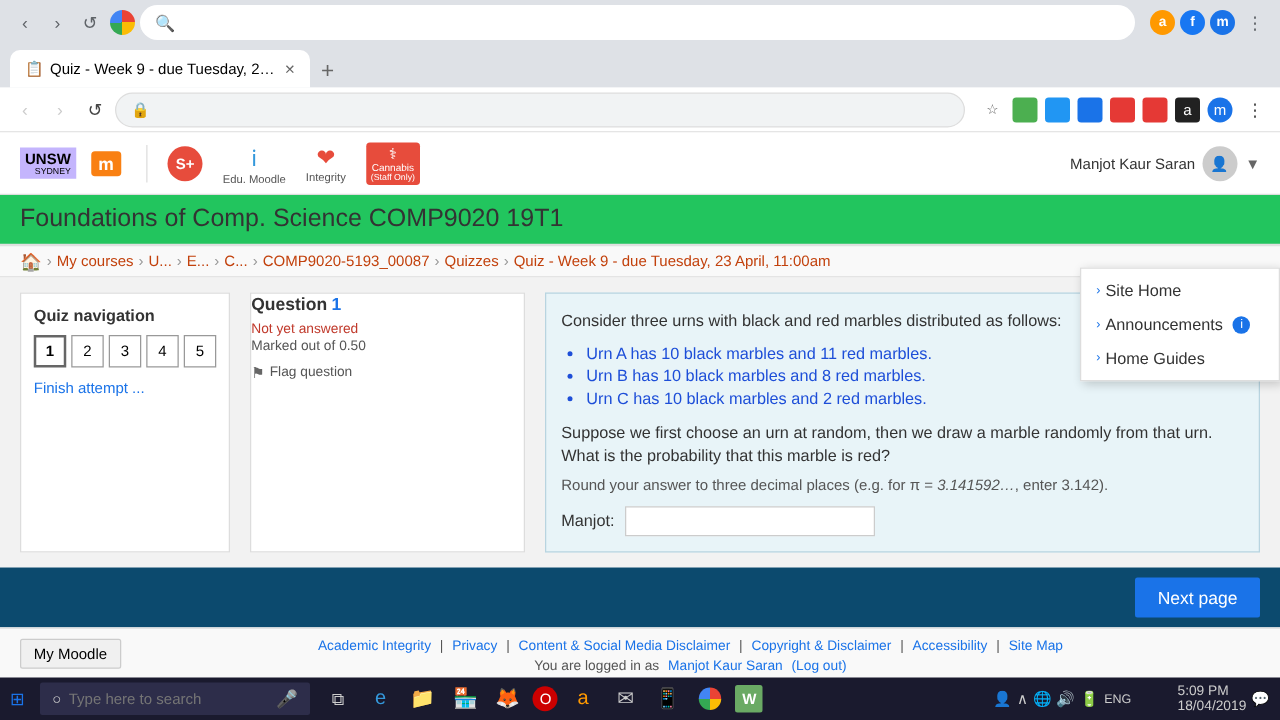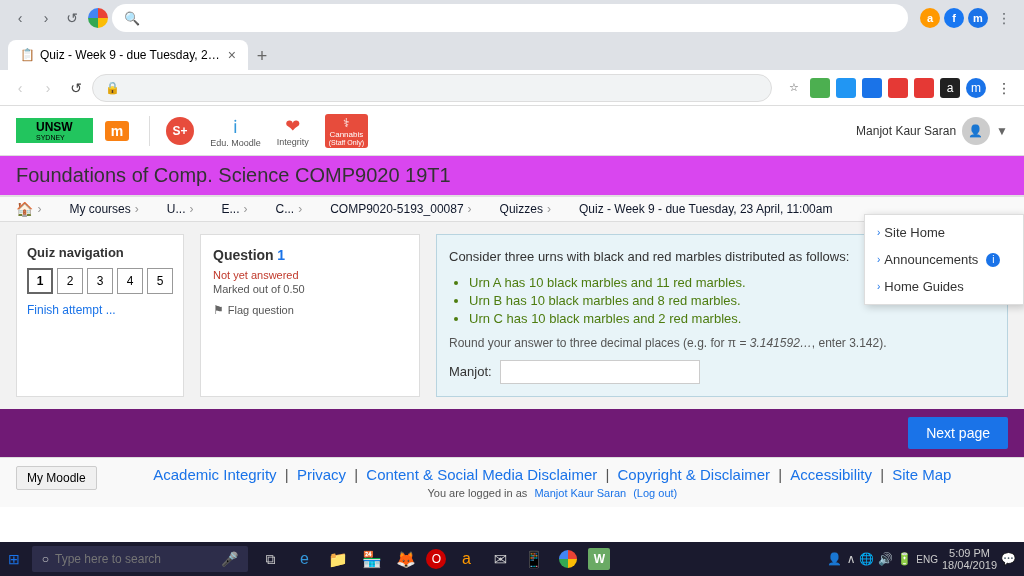--- a/index.html
+++ b/index.html
@@ -43,82 +43,82 @@
 
     
     .uni-header { background: #fff; padding: 6px 16px; display: flex; align-items: center; border-bottom: 1px solid #ddd; height: 50px; }
     .unsw-logo { display: flex; align-items: center; gap: 2px; margin-right: 12px; }
     .moodle-logo { background: #f98012; color: #fff; font-weight: bold; padding: 2px 6px; border-radius: 3px; font-size: 14px; margin-right: 20px; }
     .header-nav-icons { display: flex; gap: 16px; align-items: center; }
     .header-icon { display: flex; flex-direction: column; align-items: center; font-size: 10px; color: #555; cursor: pointer; }
     .header-icon-circle { width: 28px; height: 28px; border-radius: 50%; display: flex; align-items: center; justify-content: center; font-size: 16px; }
 
     
-    .page-title-bar { background: #d946ef; padding: 8px 16px; border-bottom: 2px solid #e0e0e0; }
+    .page-title-bar { background: #22c55e; padding: 8px 16px; border-bottom: 2px solid #e0e0e0; }
     .page-title { font-size: 20px; font-weight: normal; color: #333; }
     .user-avatar { width: 28px; height: 28px; border-radius: 50%; background: #ccc; display: flex; align-items: center; justify-content: center; }
 
     
     .breadcrumb { padding: 4px 16px; font-size: 12px; color: #555; display: flex; align-items: center; gap: 4px; background: #f9f9f9; border-bottom: 1px solid #ddd; }
-    .breadcrumb a { color: #0f172a; text-decoration: none; margin-left: 24px; }
+    .breadcrumb a { color: #c2410c; text-decoration: none; }
     .breadcrumb-sep { color: #999; }
 
     
     .main-area { display: flex; padding: 12px 16px; gap: 16px; background: #f2f2f2; }
 
     
     .quiz-nav { background: #fff; border: 1px solid #ddd; padding: 10px; min-width: 160px; }
     .quiz-nav-title { font-size: 13px; font-weight: bold; margin-bottom: 8px; color: #333; }
     .quiz-nav-grid { display: flex; gap: 4px; flex-wrap: wrap; margin-bottom: 8px; }
     .quiz-nav-item { width: 26px; height: 26px; border: 1px solid #999; display: flex; align-items: center; justify-content: center; font-size: 12px; cursor: pointer; background: #fff; }
     .quiz-nav-item.active { background: #fff; border: 2px solid #666; font-weight: bold; }
     .finish-attempt { color: #1a73e8; font-size: 12px; cursor: pointer; text-decoration: none; }
 
     
-    .question-panel { background: #fff; border: 1px solid #ddd; padding: 12px; min-width: 220px; max-width: 220px; }
+    .question-panel { background: #fff; border: 1px solid #ddd; min-width: 220px; max-width: 220px; }
     .question-label { font-size: 14px; font-weight: bold; color: #333; }
     .question-number { font-size: 14px; font-weight: bold; color: #1a73e8; display: inline; }
     .question-status { font-size: 11px; color: #c0392b; margin-top: 4px; }
     .question-marks { font-size: 11px; color: #555; margin-top: 2px; }
     .flag-question { display: flex; align-items: center; gap: 4px; font-size: 11px; color: #555; margin-top: 8px; cursor: pointer; }
 
     
     .question-content { flex: 1; background: #e8f4f8; border: 1px solid #b8d4e0; padding: 12px; }
     .question-text { font-size: 13px; color: #333; line-height: 1.5; margin-bottom: 8px; }
     .question-list { margin: 6px 0 10px 20px; }
-    .question-list li { font-size: 13px; color: #4d7c0f; margin-bottom: 3px; }
+    .question-list li { font-size: 13px; color: #1d4ed8; margin-bottom: 3px; }
     .question-scenario { font-size: 13px; color: #333; line-height: 1.5; margin-bottom: 6px; }
     .question-hint { font-size: 12px; color: #555; margin-bottom: 10px; }
     .answer-row { display: flex; align-items: center; gap: 8px; margin-top: 8px; }
     .answer-label { font-size: 13px; color: #333; }
     .answer-input { width: 200px; height: 24px; border: 1px solid #ccc; padding: 2px 6px; font-size: 13px; }
 
     
-    .next-page-bar { display: flex; justify-content: flex-end; padding: 8px 16px; background: #701a75; }
+    .next-page-bar { display: flex; justify-content: flex-end; padding: 8px 16px; background: #0c4a6e; }
     .next-page-btn { background: #1a73e8; color: #fff; border: none; padding: 8px 18px; font-size: 14px; cursor: pointer; border-radius: 2px; }
 
     
     .footer { background: #f9f9f9; border-top: 1px solid #ddd; padding: 8px 16px; }
-    .footer-links { text-align: center; font-size: 15px; color: #555; margin-bottom: 4px; }
+    .footer-links { text-align: center; font-size: 11px; color: #555; margin-bottom: 4px; }
     .footer-links a { color: #1a73e8; text-decoration: none; }
     .footer-links span { margin: 0 4px; }
     .footer-login { text-align: center; font-size: 11px; color: #555; }
     .footer-login a { color: #1a73e8; text-decoration: none; }
     .my-moodle-btn { float: left; background: #f0f0f0; border: 1px solid #ccc; padding: 4px 10px; font-size: 12px; cursor: pointer; border-radius: 2px; }
 
     
     .taskbar { background: #1a1a2e; height: 34px; display: flex; align-items: center; width: 100%; position: absolute; bottom: 0; left: 0; }
     .start-btn { background: transparent; border: none; padding: 0 8px; cursor: pointer; display: flex; align-items: center; gap: 4px; }
     .windows-icon { color: #1a73e8; font-size: 14px; }
     .search-bar { background: #2d2d4a; display: flex; align-items: center; gap: 6px; padding: 0 10px; height: 26px; border-radius: 2px; margin: 0 4px; min-width: 200px; }
     .search-bar input { background: transparent; border: none; outline: none; color: #ccc; font-size: 12px; width: 160px; }
     .taskbar-icons { display: flex; gap: 6px; align-items: center; padding: 0 4px; }
     .taskbar-icon { width: 28px; height: 28px; display: flex; align-items: center; justify-content: center; cursor: pointer; border-radius: 2px; }
     .taskbar-right { margin-left: auto; display: flex; align-items: center; gap: 4px; padding: 0 8px; }
-    .taskbar-time { color: #ccc; font-size: 11px; text-align: center; }
+    .taskbar-time { color: #ccc; font-size: 11px; text-align: left; margin-left: 33px; }
     .taskbar-sys-icons { display: flex; gap: 4px; align-items: center; }
     .sys-icon { color: #ccc; font-size: 12px; cursor: pointer; }
 
     .flag-icon { color: #666; font-size: 12px; }
     .home-icon { color: #555; font-size: 14px; }
   </style>
 </head>
 <body>
 
 <div class="browser-chrome">
@@ -184,21 +184,21 @@
     </div>
     <div class="dropdown-item">
       <span class="dropdown-arrow">›</span>
       <span>Home Guides</span>
     </div>
   </div>
 </div>
 
 <div class="uni-header">
   <div class="unsw-logo">
-    <div style="background:#22c55e; padding: 2px 20px; display:flex; flex-direction:column; align-items:flex-start;">
+    <div style="background:#c4b5fd; padding: 2px 4px; display:flex; flex-direction:column; align-items:flex-end;">
       <span style="font-weight:bold; font-size:12px; color:#000;">UNSW</span>
       <span style="font-size:7px; color:#000;">SYDNEY</span>
     </div>
   </div>
   <div class="moodle-logo">m</div>
   <div style="width:1px; height:30px; background:#ddd; margin-right:16px;"></div>
   <div class="header-nav-icons">
     <div class="header-icon">
       <div class="header-icon-circle" style="background:#e74c3c; color:#fff; font-weight:bold; font-size:12px;">S+</div>
     </div>
@@ -281,20 +281,21 @@
     </div>
   </div>
 
   <div class="question-content">
     <p class="question-text">Consider three urns with black and red marbles distributed as follows:</p>
     <ul class="question-list">
       <li>Urn A has 10 black marbles and 11 red marbles.</li>
       <li>Urn B has 10 black marbles and 8 red marbles.</li>
       <li>Urn C has 10 black marbles and 2 red marbles.</li>
     </ul>
+    <p class="question-scenario">Suppose we first choose an urn at random, then we draw a marble randomly from that urn. What is the probability that this marble is red?</p>
     <p class="question-hint">
       Round your answer to three decimal places (e.g. for π = <em>3.141592…</em>, enter 3.142).
     </p>
     <div class="answer-row">
       <span class="answer-label">Manjot:</span>
       <input type="text" class="answer-input" style="">
     </div>
   </div>
 </div>
 

